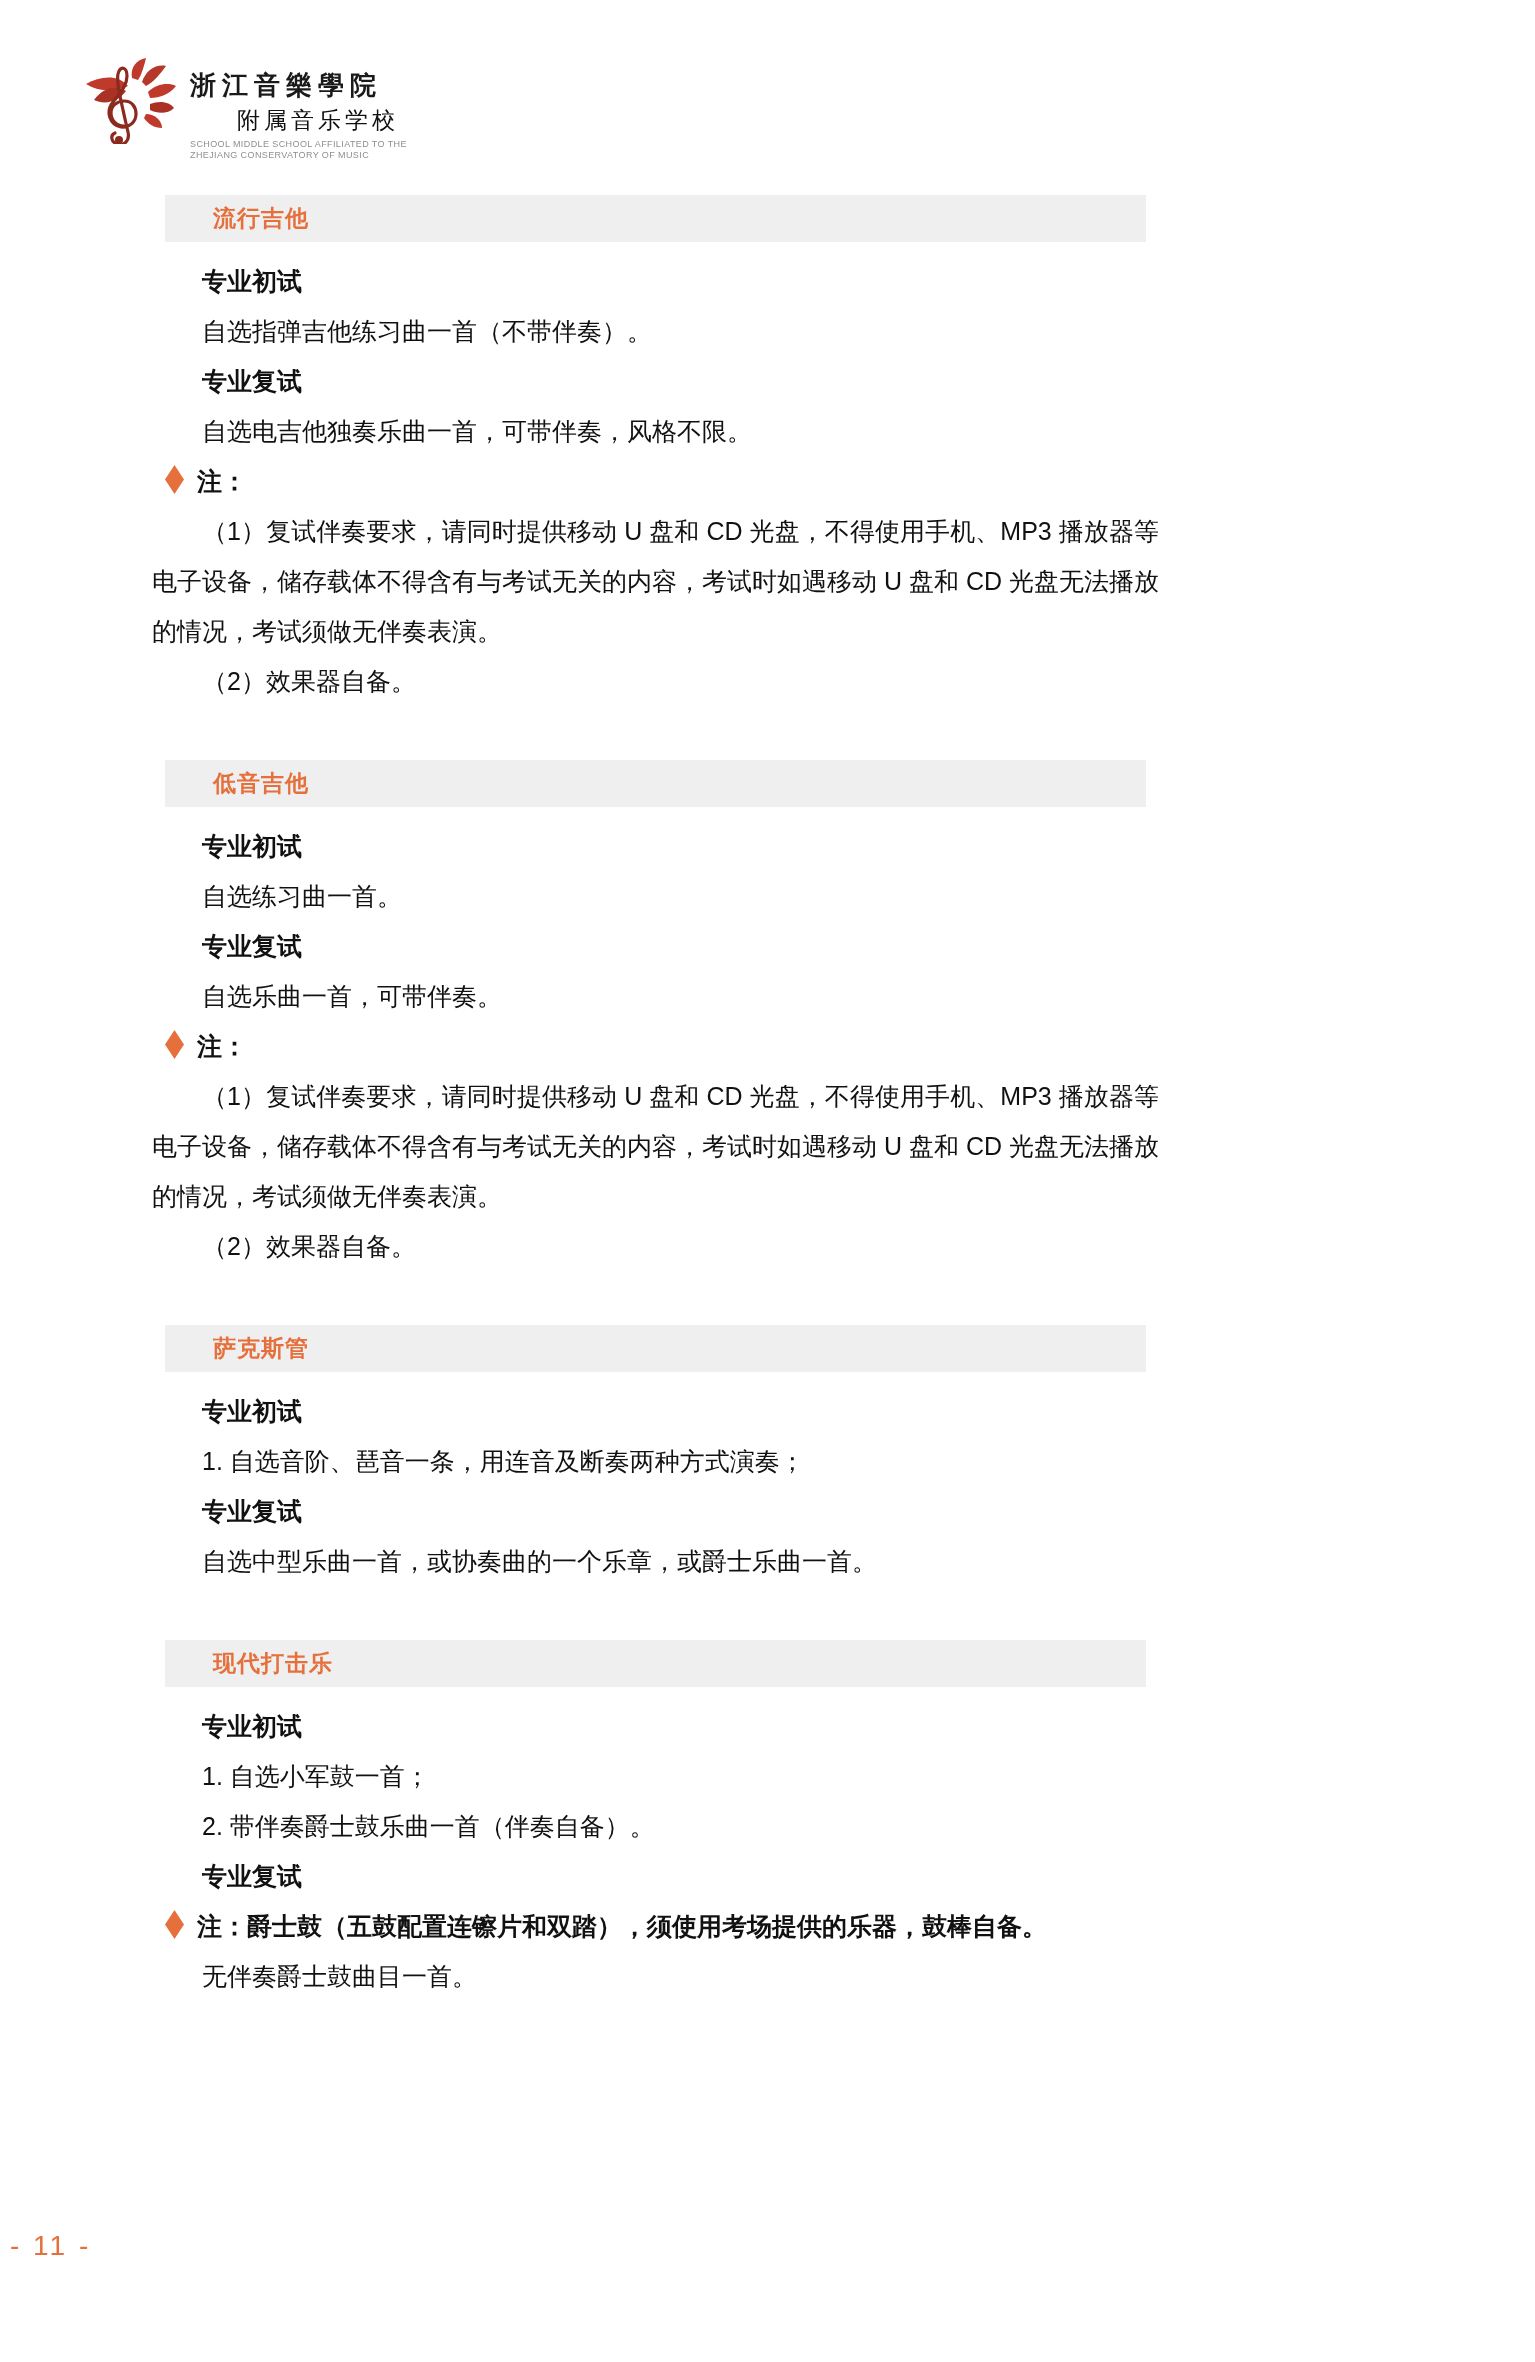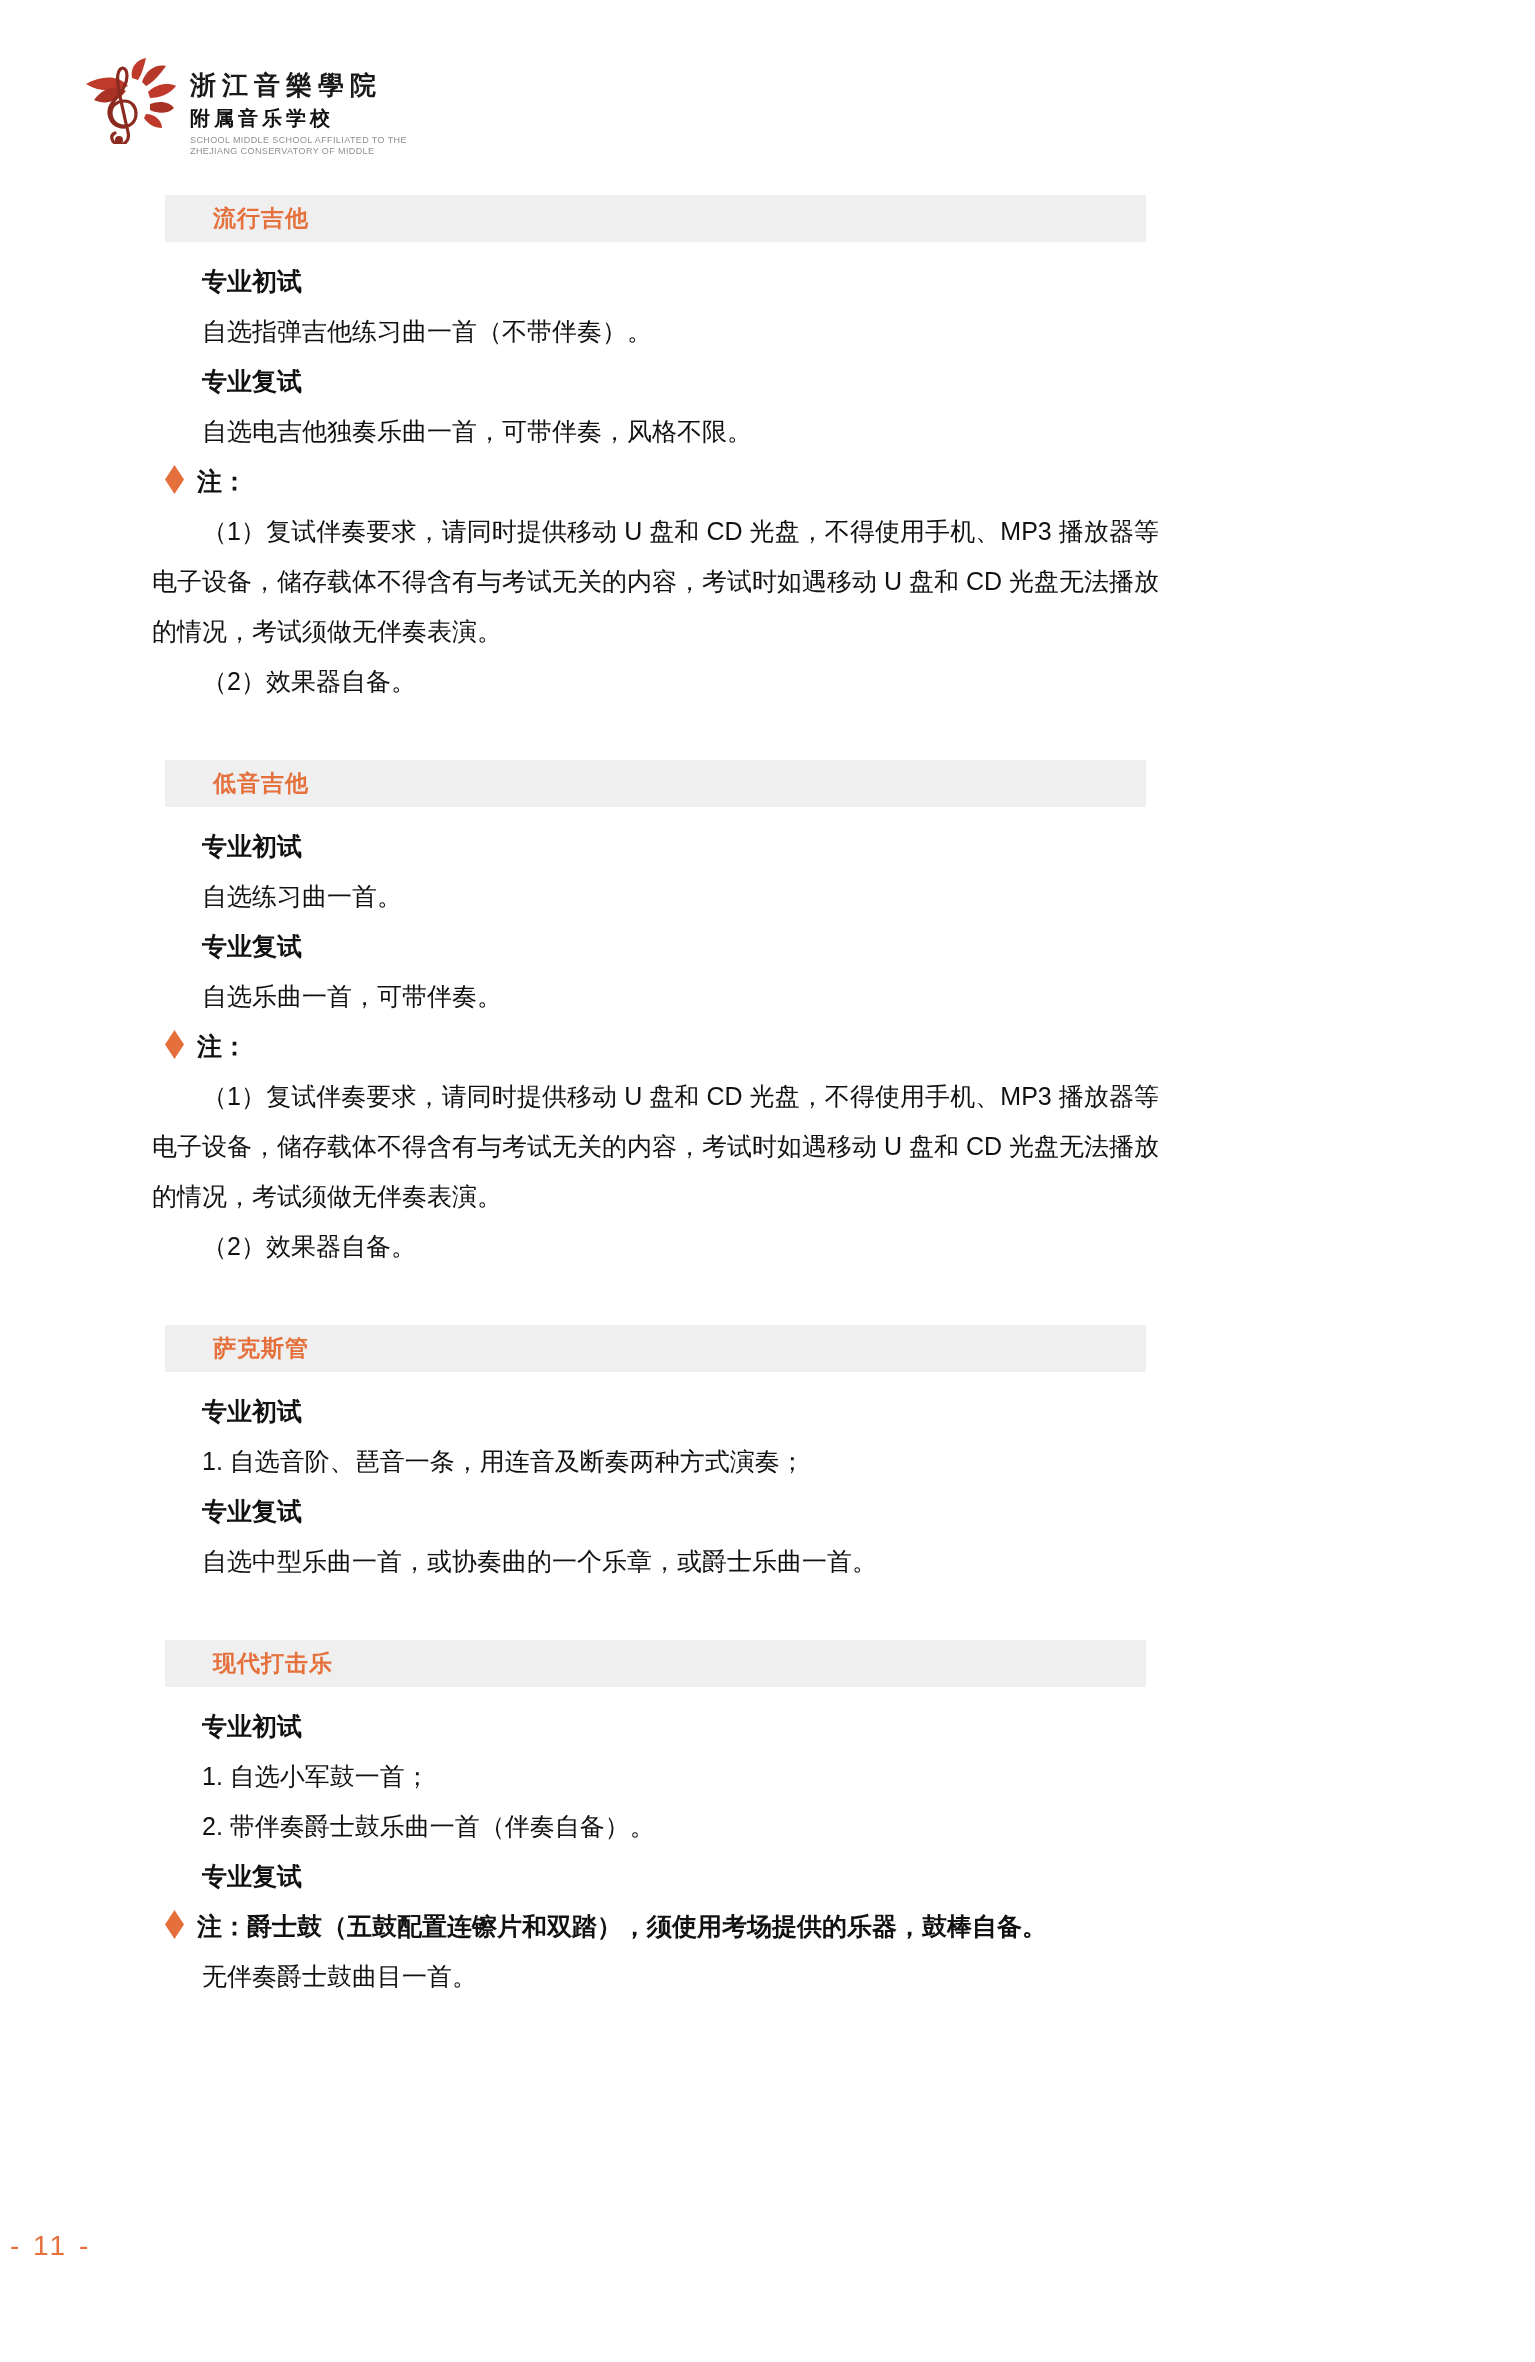--- a/index.html
+++ b/index.html
@@ -28,26 +28,27 @@
   .logo-text { margin-left: 10px; padding-top: 12px; }
   .logo-cal {
     font-family: "DejaVu Serif", "Liberation Serif", serif;
     font-size: 26px;
     font-weight: 600;
     letter-spacing: 6px;
     color: #1a1a1a;
     white-space: nowrap;
   }
   .logo-cn {
-    font-size: 20px;
-    font-weight: bold;
+    font-size: 23px;
+    font-weight: normal;
     letter-spacing: 4px;
     color: #111;
     margin-top: 2px;
     white-space: nowrap;
+    margin-left: 47px;
   }
   .logo-en {
     font-size: 9px;
     line-height: 11px;
     letter-spacing: 0.4px;
     color: #8f8f8f;
     margin-top: 3px;
     white-space: nowrap;
   }
 
@@ -128,21 +129,21 @@
 
         <path d="M44,70 C36,70 31,64 31,57 C31,50 37,45 44,45 C52,45 56,51 56,58 C56,66 49,72 41,71 C30,69 25,56 33,46 C40,37 47,30 47,20 C47,11 40,9 38,18 C36,27 41,44 45,63 L48,76 C50,85 44,90 37,88 C31,86 30,79 35,77" fill="none" stroke="#8C2A1F" stroke-width="3.2" stroke-linecap="round"></path>
         <circle cx="39" cy="84" r="4" fill="#8C2A1F"></circle>
       </svg>
     </span>
     <div class="logo-text">
       <div class="logo-cal">浙江音樂學院</div>
       <div class="logo-cn">附属音乐学校</div>
       <div class="logo-en">
         <div>SCHOOL MIDDLE SCHOOL AFFILIATED TO THE</div>
-        <div>ZHEJIANG CONSERVATORY OF MIDDLE</div>
+        <div>ZHEJIANG CONSERVATORY OF MUSIC</div>
       </div>
     </div>
   </div>
 
   <div id="content">
       <section class="section">
         <div class="section-bar">
           <span class="section-title">流行吉他</span>
         </div>
         <p class="blk subhead">专业初试</p>

